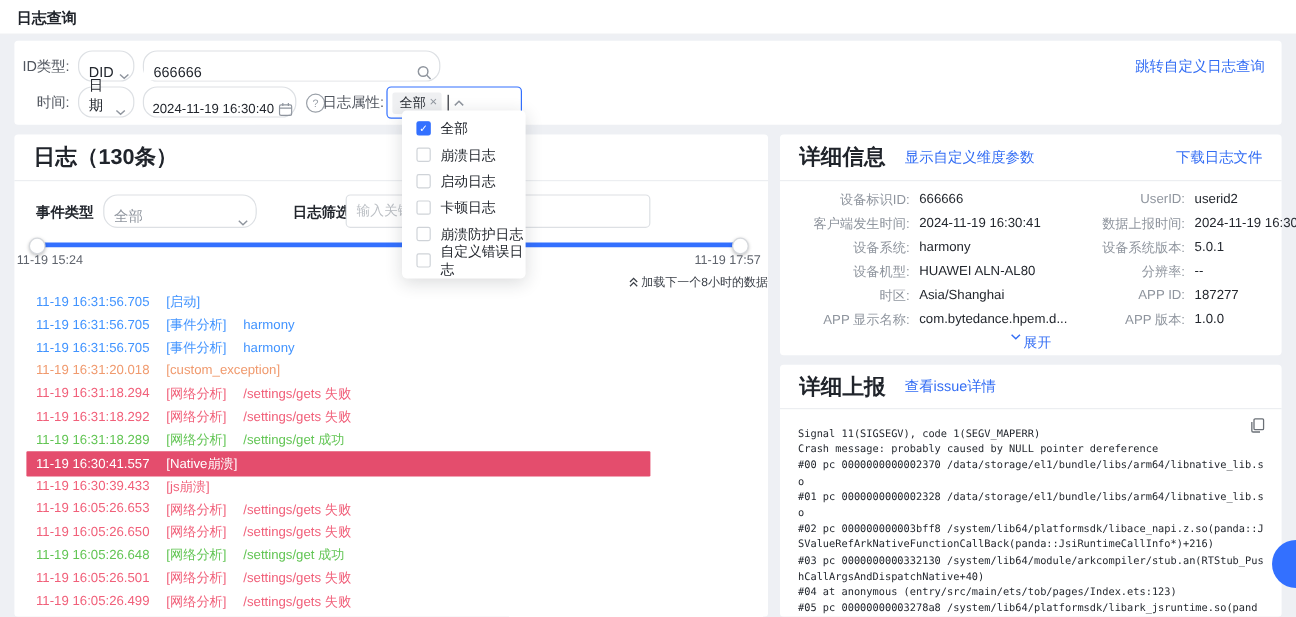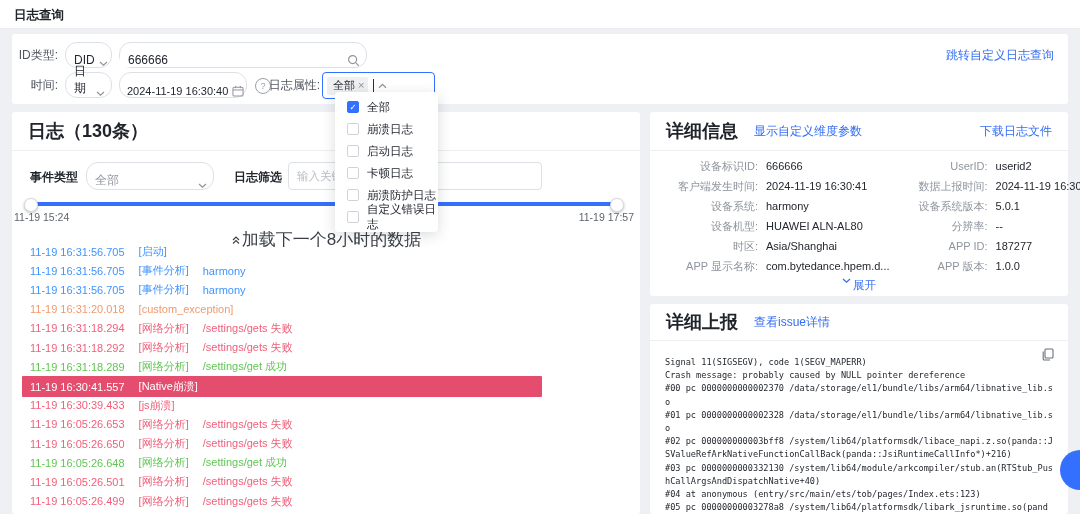--- a/index.html
+++ b/index.html
@@ -42,22 +42,22 @@
   .lp-label{font-size:12px;font-weight:600;color:#23272e}
   .gray-ph{color:#8f959e}
   .kw-input{border:1px solid #dde0e4;border-radius:4px;height:28px;box-sizing:border-box;font-size:11.5px;
             padding:0 8px;color:#23272e;outline:none;font-family:inherit}
   .kw-input::placeholder{color:#bbbfc4}
   
   .track{left:18px;width:586px;top:90px;height:4px;background:#3370ff;border-radius:2px}
   .handle{width:12px;height:12px;background:#fff;border:1px solid #d6d9dd;border-radius:50%;top:86px;
           box-shadow:0 1px 3px rgba(0,0,0,.25)}
   .range-label{top:99px;font-size:10.5px;color:#5f646d}
-  .load-more{top:116px;left:0;width:100%;display:flex;justify-content:center;align-items:center;gap:1px;
-             font-size:17px;color:#3a3f47;cursor:pointer}
+  .load-more{top:116px;left:0;width:100%;display:flex;justify-content:flex-end;align-items:center;gap:1px;
+             font-size:10px;color:#3a3f47;cursor:pointer}
   
   .log-list{left:0;top:130px;width:628px}
   .log-row{position:absolute;left:10px;width:512px;height:19.2px;display:flex;align-items:center;gap:14px;
            padding-left:8px;font-size:11px;cursor:pointer;white-space:nowrap}
   .log-row .lt{flex:none}
   .t-info{color:#4093ff}.t-warn{color:#f09a6e}.t-error{color:#f1607a}.t-success{color:#62c554}
   .log-row.sel{background:#e44d6d;color:#fff;height:21px;border-radius:1px}
   
   .detail-card{left:650px;top:112px;width:418px;height:184px}
   .fields{left:10px;top:44px;width:398px;display:grid;grid-template-columns:1fr 1fr}
@@ -176,21 +176,21 @@
   <div class="abs lp-label" style="left:18px;top:57px">事件类型</div>
   <div class="abs box" style="left:74px;top:50px;width:128px;height:28px">
     <span class="gray-ph" style="padding-left:8px">全部</span>
     <span class="grow"></span>
     <span class="caret">
       <svg width="9" height="6" viewBox="0 0 9 6">
           <path d="M1 1 L4.5 4.3 L8 1" stroke="#8f959e" stroke-width="1.2" fill="none"></path>
         </svg>
     </span>
   </div>
-  <div class="abs lp-label" style="left:222px;top:57px">日志筛选</div>
+  <div class="abs lp-label" style="left:232px;top:57px">日志筛选</div>
   <input class="abs kw-input" style="left: 276px; top: 50px; width: 254px;" placeholder="输入关键字筛选标题">
 
   <div class="abs track"></div>
   <div class="abs handle" style="left:12px"></div>
   <div class="abs handle" style="left:598px"></div>
   <div class="abs range-label" style="left:2px">11-19 15:24</div>
   <div class="abs range-label" style="right:6px">11-19 17:57</div>
   <div class="abs load-more">
     <span>
       <svg width="10" height="10" viewBox="0 0 10 10">

